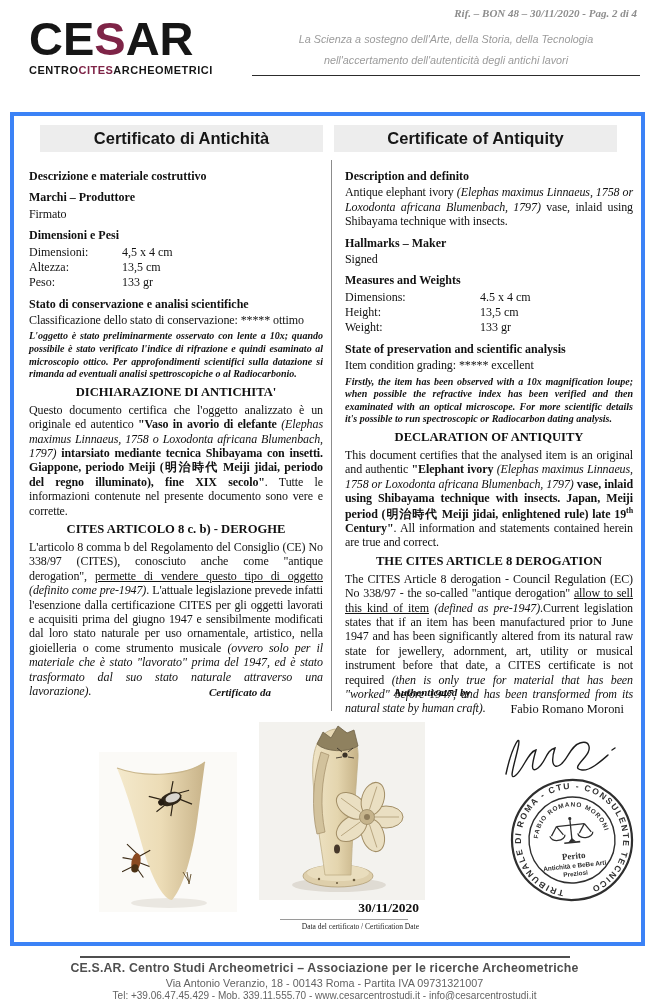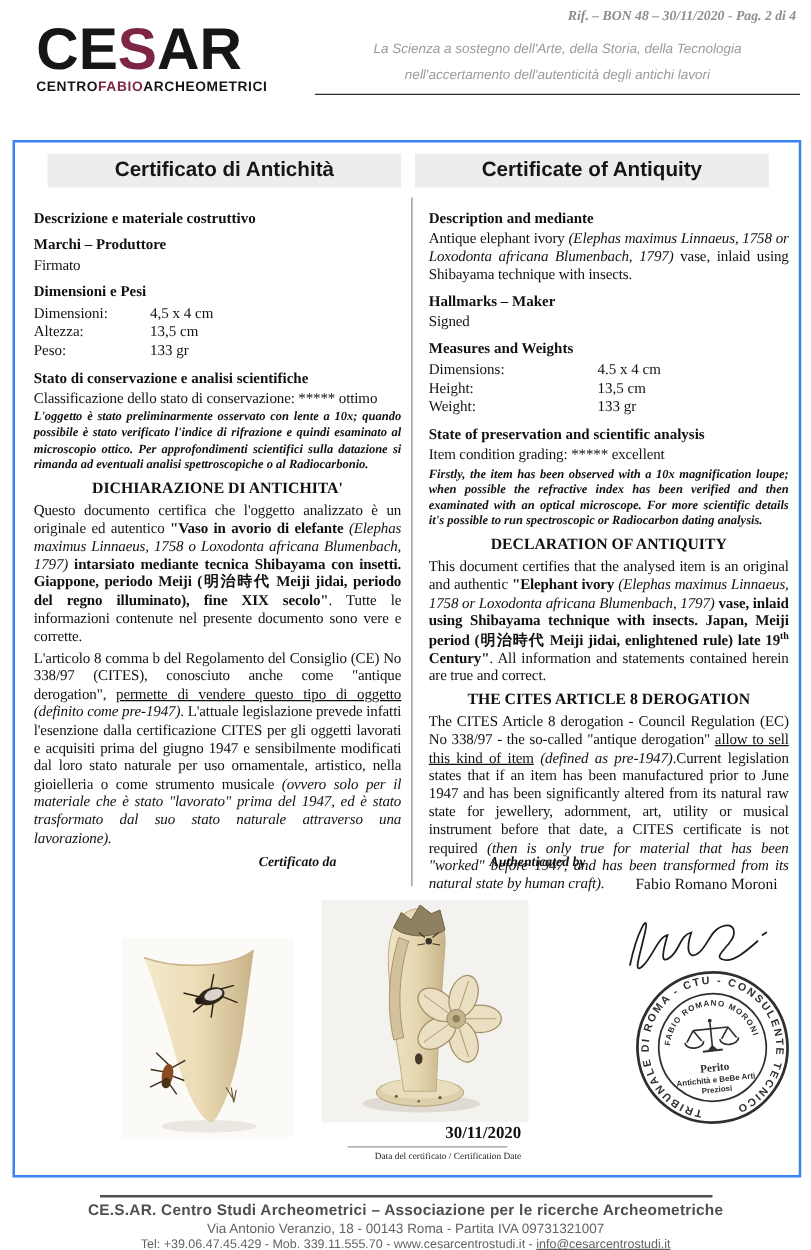--- a/index.html
+++ b/index.html
@@ -12,21 +12,21 @@
     font-size:11px;color:#8d8d8d}
   .logo{position:absolute;left:29px;top:17px;font-family:"Liberation Sans",sans-serif}
   .logo-main{font-size:47px;font-weight:bold;line-height:.95;color:#161616;letter-spacing:0}
   .logo-sub{font-size:11px;font-weight:bold;letter-spacing:.5px;color:#161616;margin-top:2px}
   .accent{color:#7e2447}
   .tagline{position:absolute;left:252px;top:29px;width:388px;text-align:center;
     font-family:"Liberation Sans",sans-serif;font-style:italic;font-size:10.8px;
     color:#9b9b9b;line-height:1.9;border-bottom:1.5px solid #2c2c2c;padding-bottom:5px}
   
   .cert-box{position:absolute;left:10px;top:112px;width:627px;height:826px;
-    border:2px solid #3b82f6;background:#fff}
+    border:4px solid #3b82f6;background:#fff}
   .titlebar{position:absolute;top:9px;height:27px;background:#ededed;
     font-family:"Liberation Sans",sans-serif;font-weight:bold;font-size:16.5px;
     text-align:center;line-height:27px;color:#161616}
   .titlebar.tb-left{left:26px;width:283px}
   .titlebar.tb-right{left:320px;width:283px}
   .divider{position:absolute;left:317px;top:44px;width:1px;height:551px;background:#8c8c8c}
   .col{position:absolute;top:46px;font-size:12px;line-height:1.2}
   .col.c-left{left:15px;width:294px}
   .col.c-right{left:331px;width:288px}
   
@@ -73,21 +73,21 @@
   .footer-line3{font-size:10px;margin-top:1px}
   .footer a{color:#636363;text-decoration:underline}
 </style>
 </head>
 <body>
 
 <div class="ref-line">Rif. – BON 48 – 30/11/2020 - Pag. 2 di 4</div>
 
 <div class="logo">
   <div class="logo-main"><span>CE</span><span class="accent">S</span><span>AR</span></div>
-  <div class="logo-sub"><span>CENTRO</span><span class="accent">FABIO</span><span>ARCHEOMETRICI</span></div>
+  <div class="logo-sub"><span>CENTRO</span><span class="accent">CITES</span><span>ARCHEOMETRICI</span></div>
 </div>
 
 <div class="tagline">
   <div>La Scienza a sostegno dell'Arte, della Storia, della Tecnologia</div>
   <div>nell'accertamento dell'autenticità degli antichi lavori</div>
 </div>
 
 <div class="cert-box">
   <div class="titlebar tb-left">Certificato di Antichità</div>
   <div class="titlebar tb-right">Certificate of Antiquity</div>
@@ -110,24 +110,25 @@
         <div class="kv-row">
           <span class="kv-label">Peso:</span>
           <span class="kv-value">133 gr</span>
         </div>
       </div>
       <div class="blk blk-h">Stato di conservazione e analisi scientifiche</div>
       <div class="blk blk-p">Classificazione dello stato di conservazione: ***** ottimo</div>
       <div class="blk blk-si">L'oggetto è stato preliminarmente osservato con lente a 10x; quando possibile è stato verificato l'indice di rifrazione e quindi esaminato al microscopio ottico. Per approfondimenti scientifici sulla datazione si rimanda ad eventuali analisi spettroscopiche o al Radiocarbonio.</div>
       <div class="blk blk-ch">DICHIARAZIONE DI ANTICHITA'</div>
       <div class="blk blk-p"><span class="seg-t">Questo documento certifica che l'oggetto analizzato è un originale ed autentico </span><span class="seg-b">"Vaso in avorio di elefante </span><span class="seg-i">(Elephas maximus Linnaeus, 1758 o Loxodonta africana Blumenbach, 1797)</span><span class="seg-b"> intarsiato mediante tecnica Shibayama con insetti. Giappone, periodo Meiji (明治時代 Meiji jidai, periodo del regno illuminato), fine XIX secolo"</span><span class="seg-t">.  Tutte le informazioni contenute nel presente documento sono vere e corrette.</span></div>
+      <div class="blk blk-ch">CITES ARTICOLO 8 c. b) - DEROGHE</div>
       <div class="blk blk-p"><span class="seg-t">L'articolo 8 comma b del Regolamento del Consiglio (CE) No 338/97 (CITES), conosciuto anche come "antique derogation", </span><span class="seg-u">permette di vendere questo tipo di oggetto</span><span class="seg-t"> </span><span class="seg-i">(definito come pre-1947)</span><span class="seg-t">. L'attuale legislazione prevede infatti l'esenzione dalla certificazione CITES per gli oggetti lavorati e acquisiti prima del giugno 1947 e sensibilmente modificati dal loro stato naturale per uso ornamentale, artistico, nella gioielleria o come strumento musicale </span><span class="seg-i">(ovvero solo per il materiale che è stato "lavorato" prima del 1947, ed è stato trasformato dal suo stato naturale attraverso una lavorazione).</span></div>
     </div>
   <div class="col c-right">
-      <div class="blk blk-h">Description and mediante</div>
+      <div class="blk blk-h">Description and definito</div>
       <div class="blk blk-p"><span class="seg-t">Antique elephant ivory </span><span class="seg-i">(Elephas maximus Linnaeus, 1758 or Loxodonta africana Blumenbach, 1797)</span><span class="seg-t"> vase, inlaid using Shibayama technique with insects.</span></div>
       <div class="blk blk-h">Hallmarks – Maker</div>
       <div class="blk blk-p">Signed</div>
       <div class="blk blk-h">Measures and Weights</div>
       <div class="blk blk-kv">
         <div class="kv-row">
           <span class="kv-label">Dimensions:</span>
           <span class="kv-value">4.5 x 4 cm</span>
         </div>
         <div class="kv-row">

